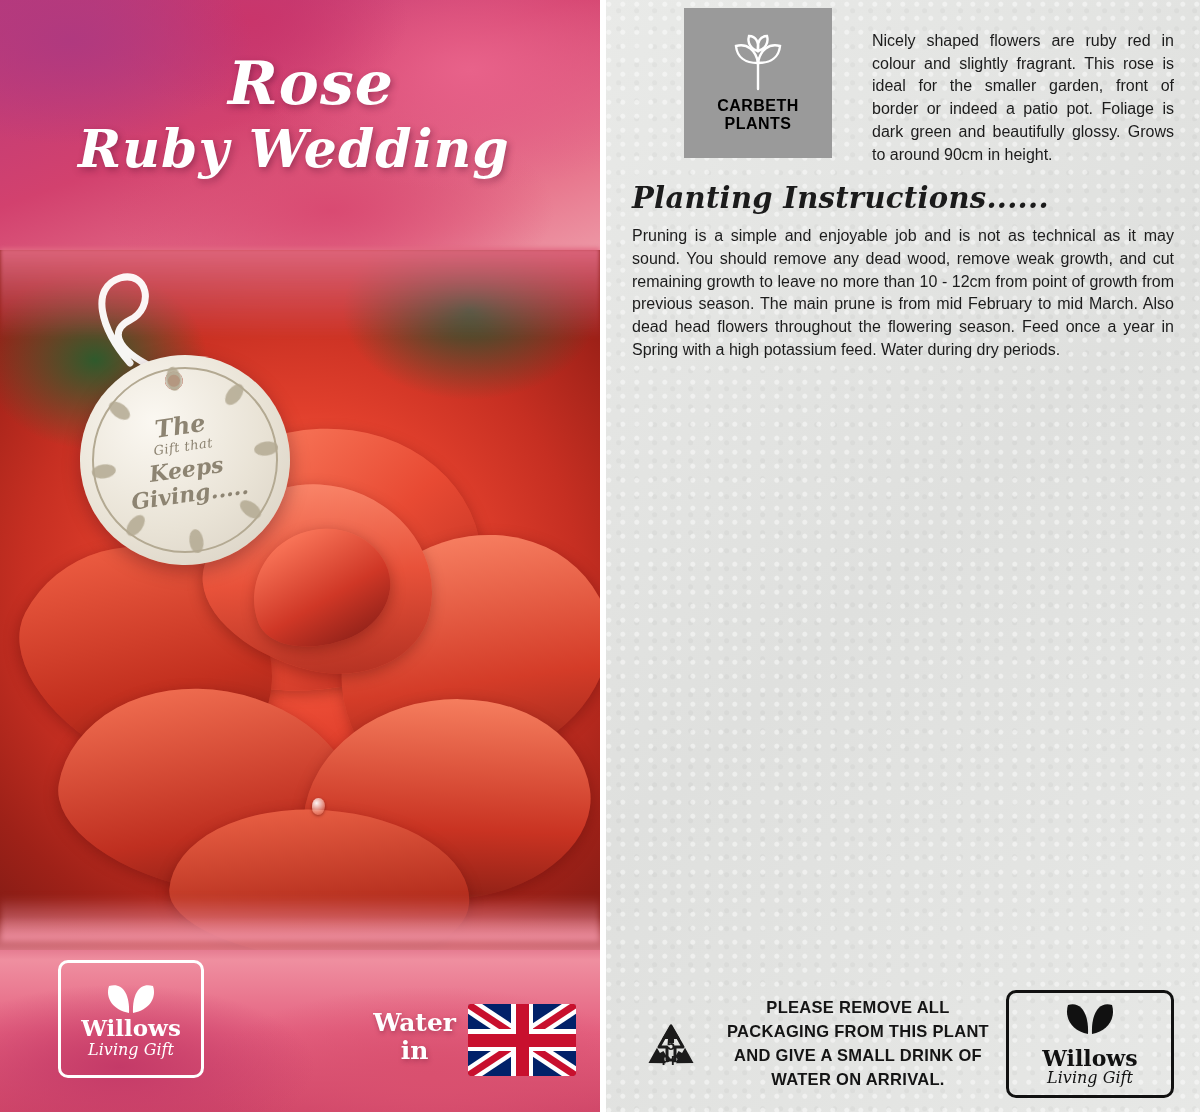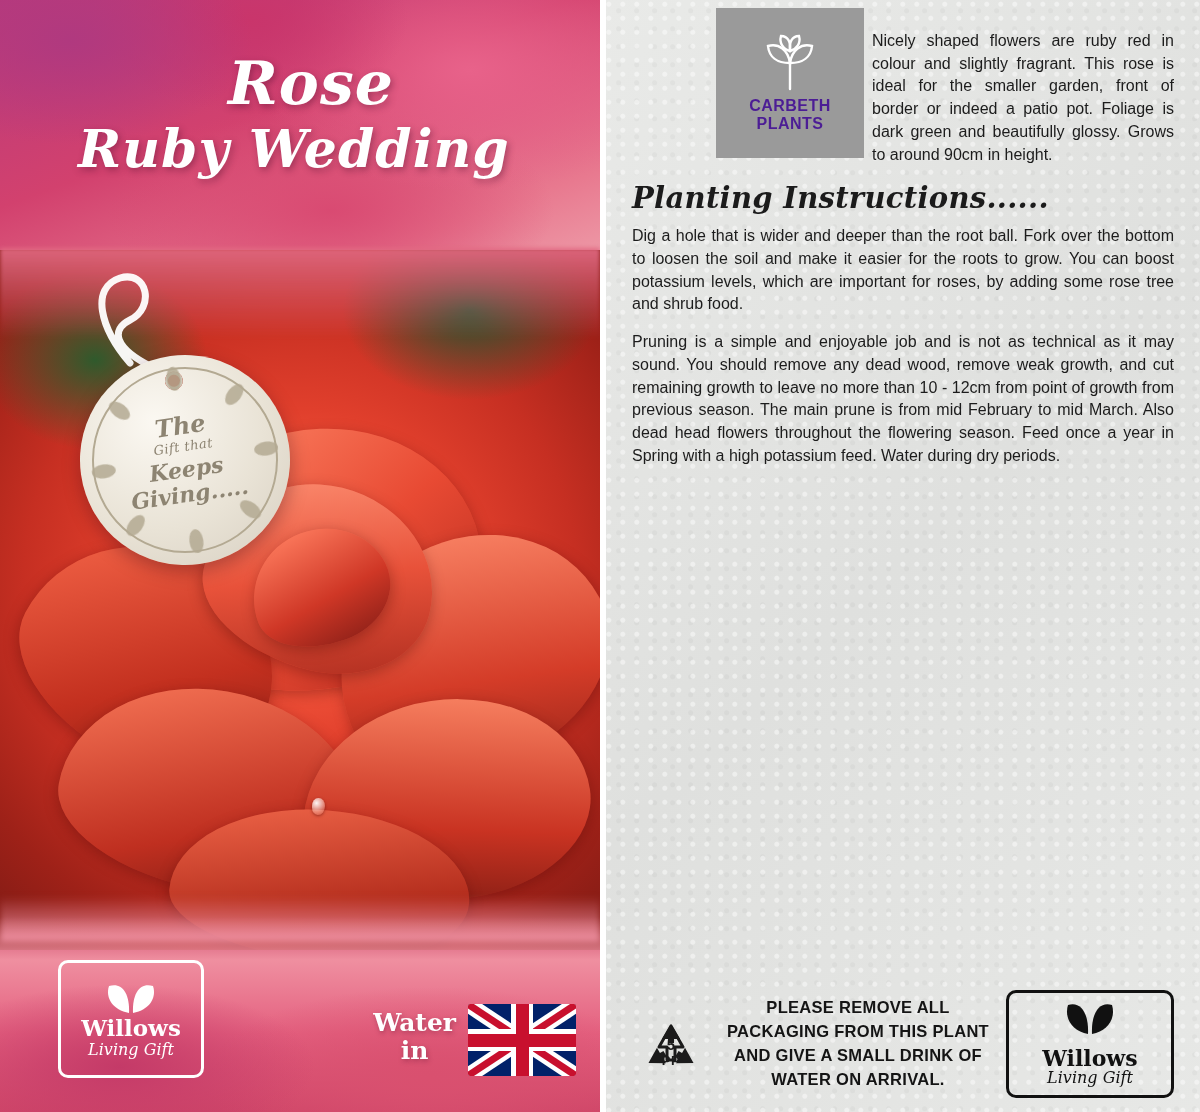--- a/index.html
+++ b/index.html
@@ -184,22 +184,21 @@
       linear-gradient(135deg, #e9eae8 0%, #dfe0de 50%, #e7e8e6 100%);
     background-size: 14px 14px, 18px 18px, 100% 100%;
     padding: 12px 26px 10px 26px;
     border-left: 6px solid #ffffff;
   }
   .carbeth {
     position: absolute; left: 78px; top: 8px;
     width: 148px; height: 150px;
     background: #9a9a9a;
     display: flex; flex-direction: column; align-items: center; justify-content: center;
-    color: #4c1d95;
-    margin-left: 32px;
+    color: #000000;
   }
   .carbeth-name {
     font-size: 16px; font-weight: 700; letter-spacing: .5px;
     font-family: "Liberation Sans", sans-serif; text-align: center; line-height: 1.15;
     margin-top: 6px;
   }
   .content { position: relative; margin-left: 240px; padding-top: 18px; }
   .h-script {
     font-family: "DejaVu Serif", serif;
     font-style: italic;
@@ -349,21 +348,20 @@
         <div>PLANTS</div>
       </div>
     </div>
 
     <div class="content">
 
       <p class="body-text">Nicely shaped flowers are ruby red in colour and slightly fragrant. This rose is ideal for the smaller garden, front of border or indeed a patio pot. Foliage is dark green and beautifully glossy. Grows to around 90cm in height.</p>
 
       <div class="sec2">
         <h2 class="h-script">Planting Instructions......</h2>
-        <p class="body-text">Dig a hole that is wider and deeper than the root ball. Fork over the bottom to loosen the soil and make it easier for the roots to grow. You can boost potassium levels, which are important for roses, by adding some rose tree and shrub food.</p>
       </div>
 
       <div class="sec3">
         <p class="body-text">Pruning is a simple and enjoyable job and is not as technical as it may sound. You should remove any dead wood, remove weak growth, and cut remaining growth to leave no more than 10 - 12cm from point of growth from previous season. The main prune is from mid February to mid March. Also dead head flowers throughout the flowering season. Feed once a year in Spring with a high potassium feed. Water during dry periods.</p>
       </div>
     </div>
 
     <div class="footer">
       <div class="recycle">
         <svg width="64" height="60" viewBox="0 0 64 60">

